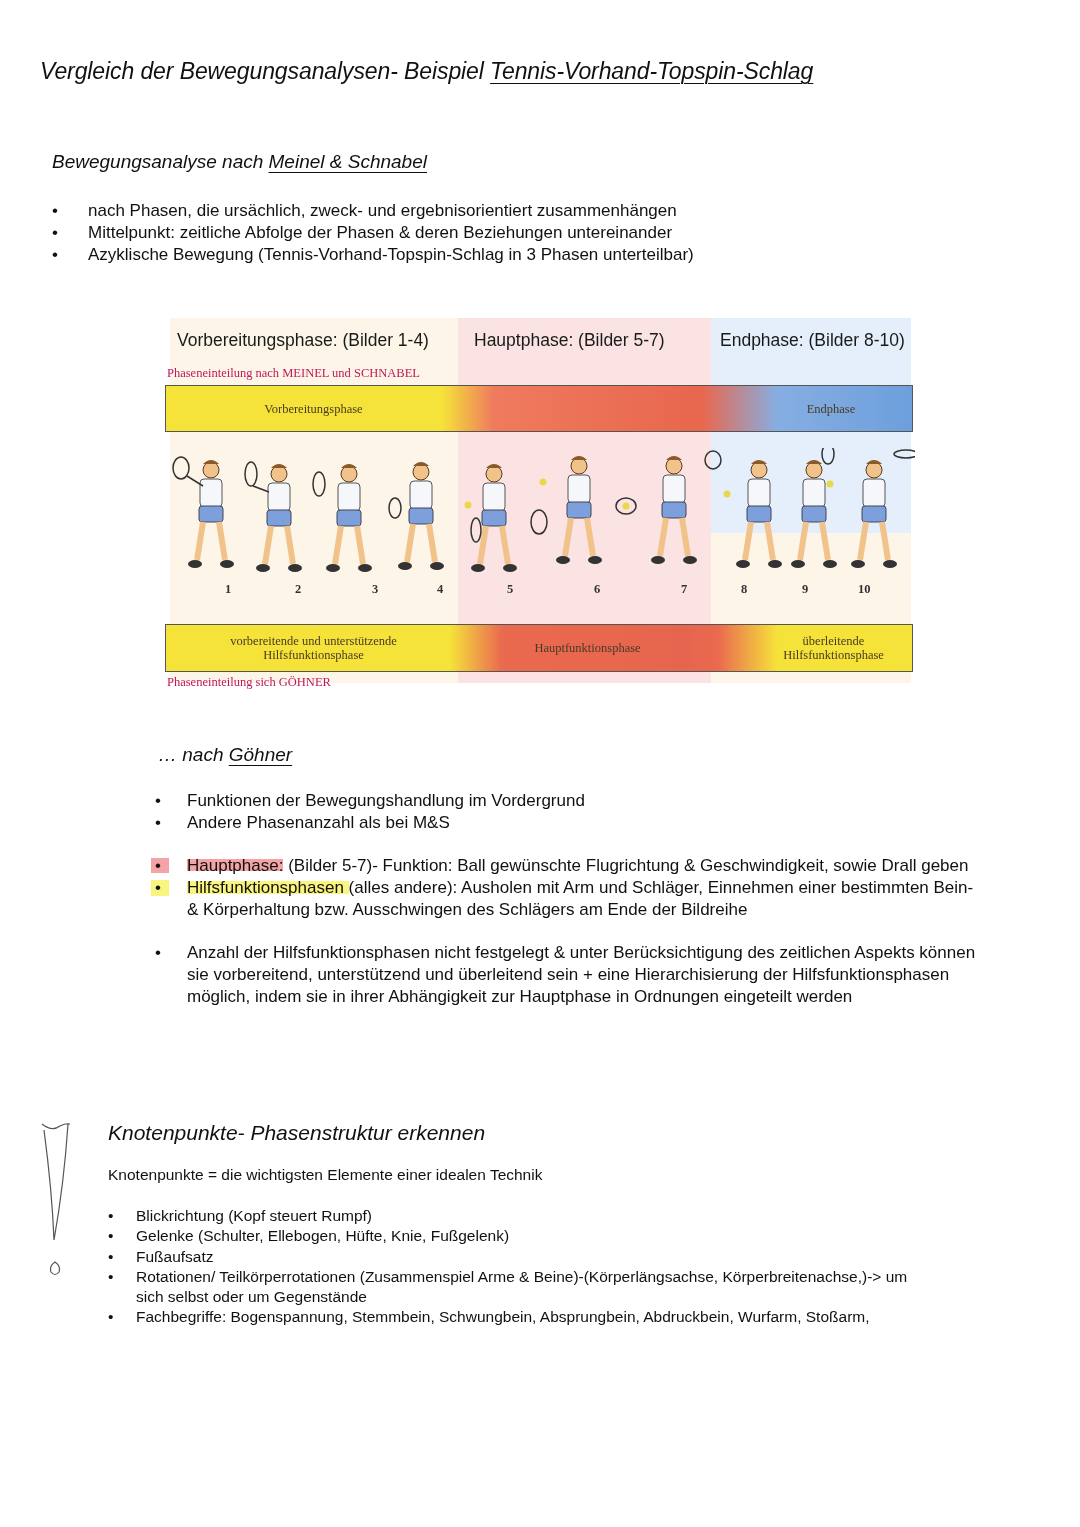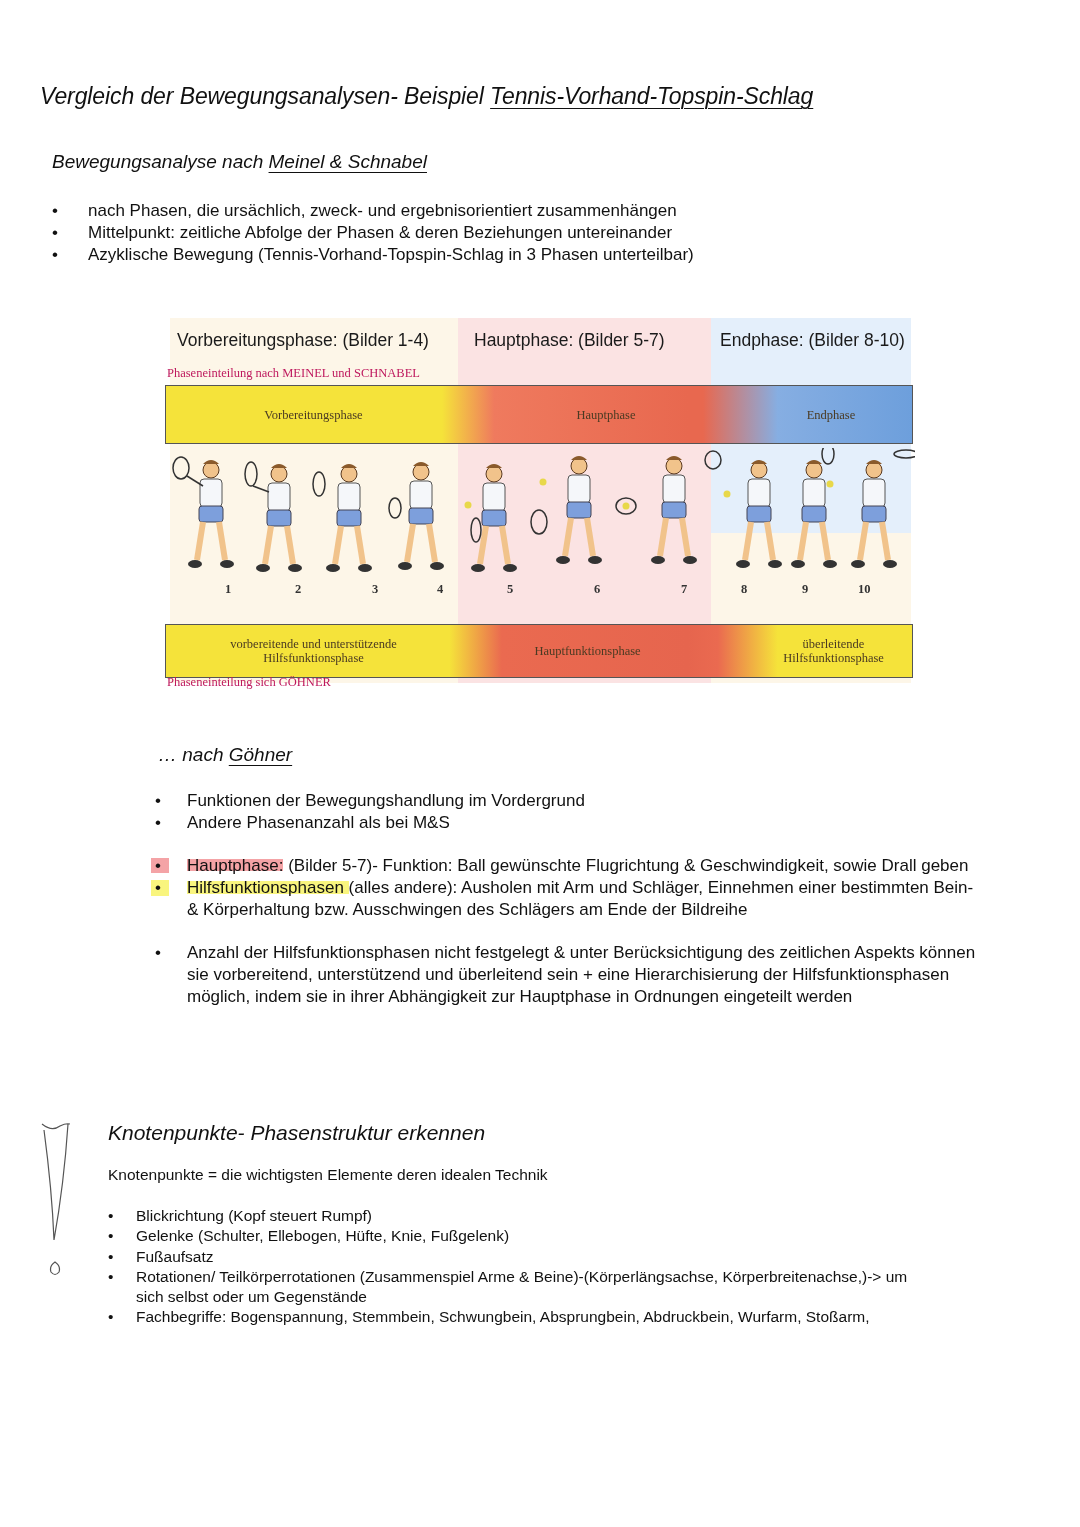--- a/index.html
+++ b/index.html
@@ -1,40 +1,40 @@
 <!DOCTYPE html>
 <html><head>
 <meta charset="utf-8">
 <style>
   html, body { margin: 0; padding: 0; background: #ffffff; }
   body { width: 1080px; height: 1527px; position: relative; overflow: hidden; font-family: "Liberation Sans", sans-serif; color: #111; }
   .abs { position: absolute; }
-  .title { left: 40px; top: 58px; font-size: 23px; font-style: italic; white-space: nowrap; letter-spacing: -0.1px; margin-top: 25px; }
+  .title { left: 40px; top: 58px; font-size: 23px; font-style: italic; white-space: nowrap; letter-spacing: -0.1px; }
   .title .ul { text-decoration: underline; text-underline-offset: 4px; text-decoration-thickness: 1px; padding-right: 12px; }
   .h2 { font-size: 19px; font-style: italic; white-space: nowrap; }
   .h2 .ul { text-decoration: underline; text-underline-offset: 4px; text-decoration-thickness: 1px; padding-right: 8px; }
   ul.bl { list-style: none; margin: 0; padding: 0; }
   ul.bl li { position: relative; white-space: nowrap; }
   ul.bl li .dot { position: absolute; }
   .ms-list { left: 52px; top: 200px; font-size: 17px; line-height: 22px; }
   .ms-list li { padding-left: 36px; }
   .ms-list li .dot { left: 0; }
 
   
   .figure { left: 163px; top: 318px; width: 752px; height: 380px; }
   .bg-prep { left: 7px; top: 0; width: 288px; height: 365px; background: #fdf6e8; }
   .bg-main { left: 295px; top: 0; width: 253px; height: 365px; background: #fbe3e3; }
   .bg-end { left: 548px; top: 0; width: 200px; height: 215px; background: #e4effb; }
   .bg-end2 { left: 548px; top: 215px; width: 200px; height: 150px; background: #fdf6e8; }
   .ph-lbl { top: 12px; font-size: 17.5px; white-space: nowrap; color: #1a1a1a; }
   .ser { font-family: "Liberation Serif", serif; color: #be185d; }
   .fig-cap-ms { left: 4px; top: 48px; font-size: 12.5px; }
   .bar { left: 2px; width: 748px; border: 1.5px solid #555; box-sizing: border-box; }
-  .bar-ms { top: 67px; height: 59px; background: linear-gradient(90deg, #f5e33a 0%, #f5e33a 37%, #ef7a5e 44%, #e8684f 70%, #e8684f 72%, #86aee2 82%, #6d9fdc 100%); }
-  .bar-g { top: 306px; height: 54px; background: linear-gradient(90deg, #f5e33a 0%, #f5e33a 38%, #ea6a50 45%, #e6654e 70%, #ea6a50 74%, #f5e33a 82%, #f5e33a 100%); text-decoration: underline; }
+  .bar-ms { top: 67px; height: 47px; background: linear-gradient(90deg, #f5e33a 0%, #f5e33a 37%, #ef7a5e 44%, #e8684f 70%, #e8684f 72%, #86aee2 82%, #6d9fdc 100%); }
+  .bar-g { top: 306px; height: 48px; background: linear-gradient(90deg, #f5e33a 0%, #f5e33a 38%, #ea6a50 45%, #e6654e 70%, #ea6a50 74%, #f5e33a 82%, #f5e33a 100%); text-decoration: underline; }
   .bar-txt { position: absolute; top: 0; height: 100%; display: flex; align-items: center; justify-content: center; text-align: center; font-size: 12.5px; line-height: 14px; color: #4a3a22; }
   .fig-cap-g { left: 4px; top: 357px; font-size: 12.5px; }
   .num { top: 264px; font-size: 12.5px; font-weight: bold; font-family: "Liberation Serif", serif; color: #333; }
 
   .gohner-h { left: 158px; top: 744px; }
   .g-list { left: 155px; top: 790px; font-size: 17px; line-height: 22px; }
   .g-list li { padding-left: 32px; }
   .g-list li .dot { left: 0; }
   .hl-red { background: linear-gradient(180deg, transparent 15%, #f4a3a6 15%, #f4a3a6 80%, transparent 80%); }
   .hl-yel { background: linear-gradient(180deg, transparent 15%, #f9f57e 15%, #f9f57e 85%, transparent 85%); }
@@ -69,21 +69,20 @@
   <div class="abs bg-end2"></div>
 
   <div class="abs ph-lbl" style="left:14px;">Vorbereitungsphase: (Bilder 1-4)</div>
   <div class="abs ph-lbl" style="left:311px;">Hauptphase: (Bilder 5-7)</div>
   <div class="abs ph-lbl" style="left:557px;">Endphase: (Bilder 8-10)</div>
 
   <div class="abs ser fig-cap-ms">Phaseneinteilung nach MEINEL und SCHNABEL</div>
 
   <div class="abs bar bar-ms">
     <div class="bar-txt ser" style="left:0; width:295px;">Vorbereitungsphase</div>
-    <div class="bar-txt ser" style="left:295px; width:290px;">Hauptphase</div>
     <div class="bar-txt ser" style="left:565px; width:200px;">Endphase</div>
   </div>
 
   <svg class="abs" style="left:0; top:130px;" width="752" height="130" viewBox="0 0 752 130">
     <defs>
       <g id="pl">
         <circle cx="26" cy="14" r="8" fill="#f1c38b" stroke="#5a3a20" stroke-width="1"></circle>
         <path d="M18 8 q8 -8 16 0" fill="#8a5a2b"></path>
         <rect x="15" y="23" width="22" height="28" rx="4" fill="#f5f7fa" stroke="#555" stroke-width="1"></rect>
         <rect x="14" y="50" width="24" height="16" rx="3" fill="#7d9fdc" stroke="#445" stroke-width="1"></rect>
@@ -179,21 +178,21 @@
   <li><span>sie vorbereitend, unterstützend und überleitend sein + eine Hierarchisierung der Hilfsfunktionsphasen</span></li>
   <li><span>möglich, indem sie in ihrer Abhängigkeit zur Hauptphase in Ordnungen eingeteilt werden</span></li>
 </ul>
 
 <svg class="abs" style="left:38px; top:1120px;" width="36" height="160" viewBox="0 0 36 160">
   <path d="M4 4 q10 8 18 2 q6 -3 10 -2 M6 10 q8 60 10 110 M30 4 q-4 60 -14 116" fill="none" stroke="#555" stroke-width="1.2"></path>
   <path d="M17 142 q-6 4 -4 10 q4 5 8 0 q2 -6 -4 -10 z" fill="none" stroke="#555" stroke-width="1.2"></path>
 </svg>
 
 <div class="abs h2 kp-h">Knotenpunkte- Phasenstruktur erkennen</div>
-<div class="abs kp-def">Knotenpunkte = die wichtigsten Elemente deren idealen Technik</div>
+<div class="abs kp-def">Knotenpunkte = die wichtigsten Elemente einer idealen Technik</div>
 <ul class="abs bl kp-list">
   <li><span class="dot">•</span><span>Blickrichtung (Kopf steuert Rumpf)</span></li>
   <li><span class="dot">•</span><span>Gelenke (Schulter, Ellebogen, Hüfte, Knie, Fußgelenk)</span></li>
   <li><span class="dot">•</span><span>Fußaufsatz</span></li>
   <li><span class="dot">•</span><span>Rotationen/ Teilkörperrotationen (Zusammenspiel Arme &amp; Beine)-(Körperlängsachse, Körperbreitenachse,)-&gt; um</span></li>
   <li><span>sich selbst oder um Gegenstände</span></li>
   <li><span class="dot">•</span><span>Fachbegriffe: Bogenspannung, Stemmbein, Schwungbein, Absprungbein, Abdruckbein, Wurfarm, Stoßarm,</span></li>
 </ul>
 
 </body></html>

